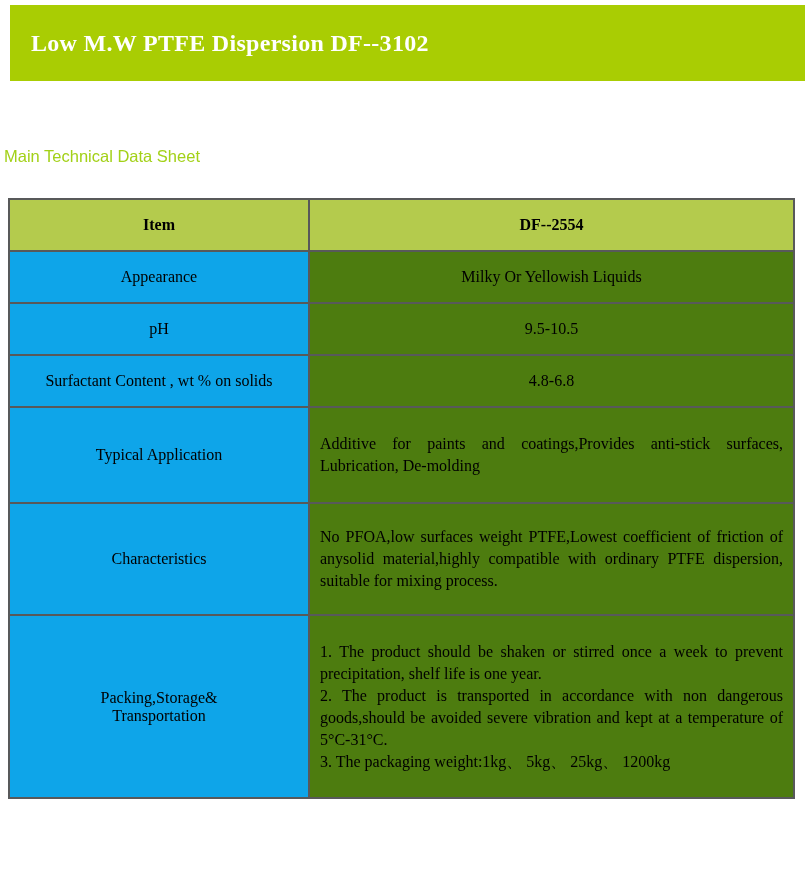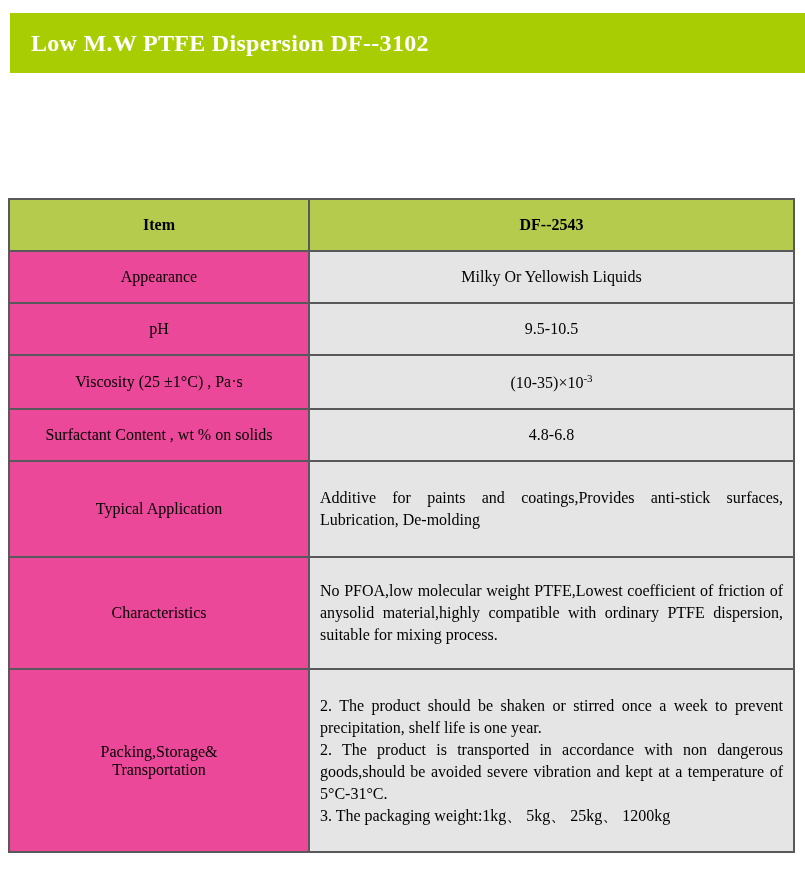--- a/index.html
+++ b/index.html
@@ -6,22 +6,22 @@
   html, body {
     margin: 0; padding: 0;
     width: 805px; height: 875px;
     background: #ffffff;
     font-family: "Liberation Serif", "DejaVu Serif", serif;
   }
   .page { position: relative; width: 805px; height: 875px; overflow: hidden; }
 
   
   .banner {
-    position: absolute; left: 10px; top: 13px;
-    width: 795px; height: 60px;
+    position: absolute; left: 10px; top: 5px;
+    width: 795px; height: 76px;
     background: #a9cd03;
     display: flex; align-items: center;
   }
   .banner-title {
     margin: 0 0 0 21px;
     color: #ffffff;
     font-size: 24px;
     font-weight: bold;
     font-family: "Liberation Serif", "DejaVu Serif", serif;
     letter-spacing: 0.3px;
@@ -49,25 +49,25 @@
     vertical-align: middle;
     padding: 16px 6px;
   }
   .data-table th {
     background: #b4cb4d;
     font-weight: bold;
     text-align: center;
   }
   .col-item { width: 300px; }
   td.item-cell {
-    background: #ec4899;
+    background: #0ea5e9;
     text-align: center;
   }
   td.value-cell {
-    background: #e5e5e5;
+    background: #4d7c0f;
   }
   td.value-center { text-align: center; }
   td.value-justify {
     text-align: justify;
     padding: 6px 10px;
     line-height: 22px;
   }
   tr.h-header { height: 50px; }
   tr.h-small  { height: 47px; }
   tr.h-small2 { height: 35px; }
@@ -78,70 +78,67 @@
 </style>
 </head>
 <body>
 
 <div class="page">
 
   <div class="banner">
     <h1 class="banner-title">Low M.W PTFE Dispersion DF--3102</h1>
   </div>
 
+  <div class="section-heading">Main Technical Data Sheet</div>
 
   <table class="data-table">
     <colgroup>
       <col class="col-item">
       <col>
     </colgroup>
     <tbody>
       <tr class="h-header">
         <th>Item</th>
-        <th>DF--2543</th>
+        <th>DF--2554</th>
       </tr>
 
       <tr class="h-small">
         <td class="item-cell">Appearance</td>
         <td class="value-cell value-center">Milky Or Yellowish Liquids</td>
       </tr>
 
 
       <tr class="h-small2">
         <td class="item-cell">pH</td>
         <td class="value-cell value-center">9.5-10.5</td>
       </tr>
 
-      <tr class="h-small">
-        <td class="item-cell">Viscosity (25 ±1°C)  , Pa·s</td>
-        <td class="value-cell value-center"><span>(10-35)×10</span><sup>-3</sup></td>
-      </tr>
 
       <tr class="h-small">
         <td class="item-cell">Surfactant Content , wt % on solids</td>
         <td class="value-cell value-center">4.8-6.8</td>
       </tr>
 
       <tr class="h-med">
         <td class="item-cell">Typical Application</td>
         <td class="value-cell value-justify">Additive for paints and coatings,Provides anti-stick surfaces, Lubrication, De-molding</td>
       </tr>
 
       <tr class="h-large">
         <td class="item-cell">Characteristics</td>
-        <td class="value-cell value-justify">No PFOA,low molecular weight PTFE,Lowest coefficient of friction of anysolid material,highly compatible with ordinary PTFE dispersion, suitable for mixing process.</td>
+        <td class="value-cell value-justify">No PFOA,low surfaces weight PTFE,Lowest coefficient of friction of anysolid material,highly compatible with ordinary PTFE dispersion, suitable for mixing process.</td>
       </tr>
 
       <tr class="h-xlarge">
         <td class="item-cell">
           <div>Packing,Storage&amp;</div>
           <div>Transportation</div>
         </td>
         <td class="value-cell value-justify">
-          <div>2. The product should be shaken or stirred once a week to prevent precipitation, shelf life is one year.</div>
+          <div>1. The product should be shaken or stirred once a week to prevent precipitation, shelf life is one year.</div>
           <div>2. The product is transported in accordance with non dangerous goods,should be avoided severe vibration and kept at a temperature of 5°C-31°C.</div>
           <div>3. The packaging weight:1kg、 5kg、 25kg、 1200kg</div>
         </td>
       </tr>
     </tbody>
   </table>
 
 </div>
 
 </body></html>

